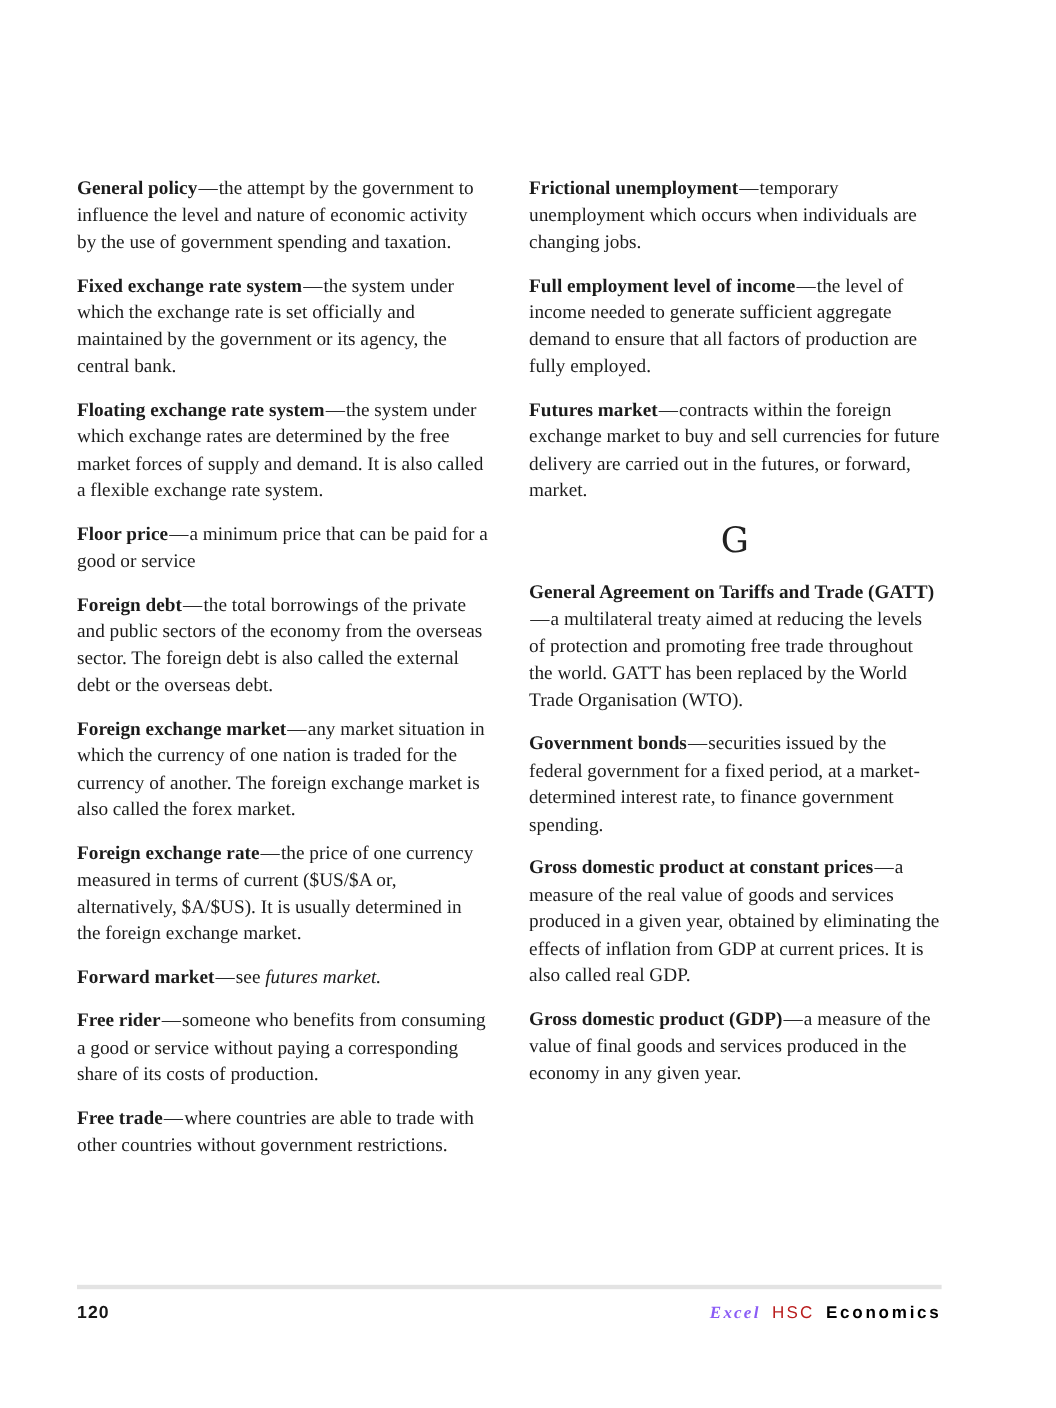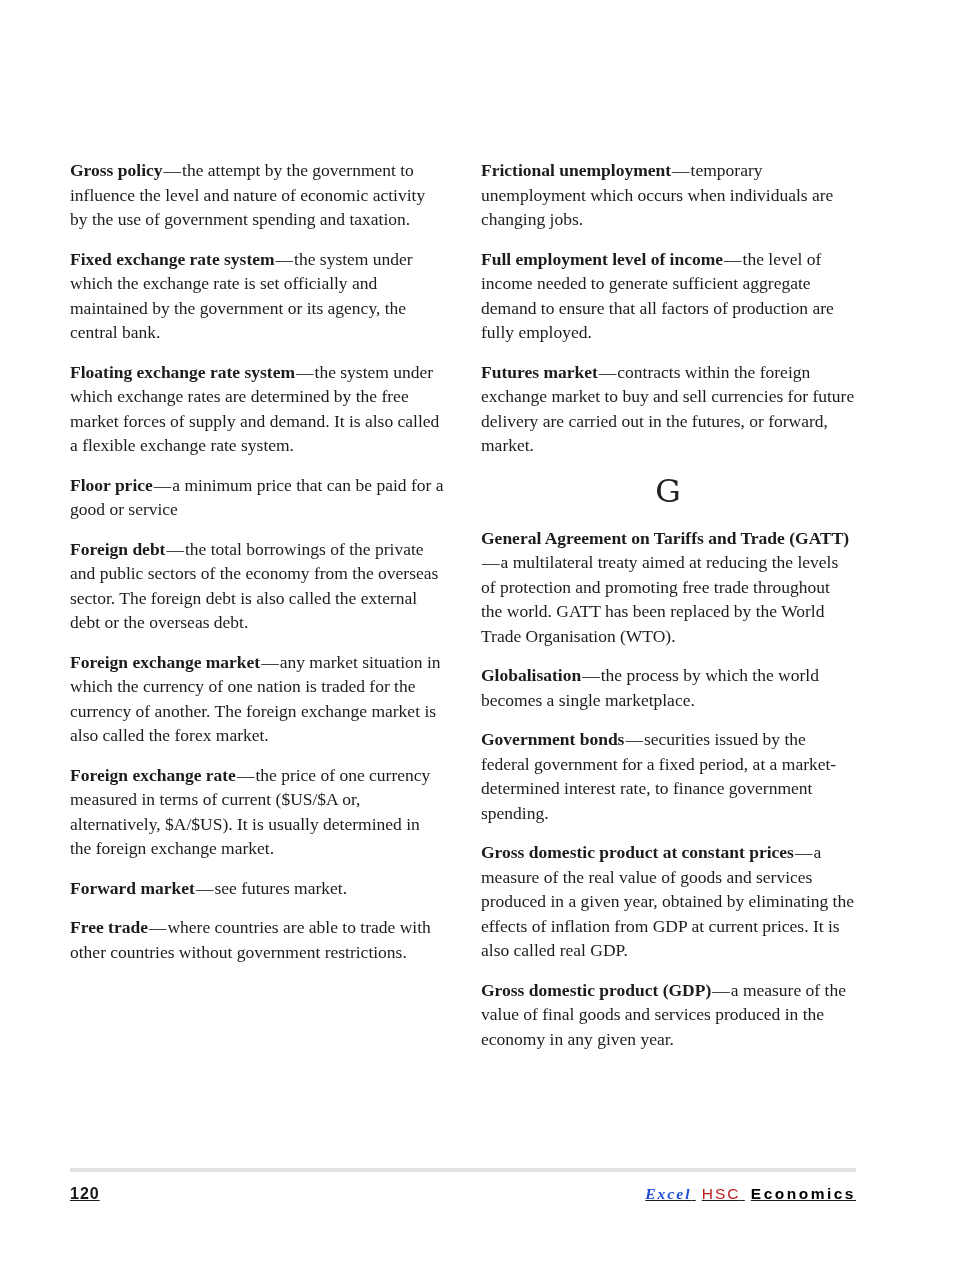--- a/index.html
+++ b/index.html
@@ -34,35 +34,35 @@
     line-height: 24.5px;
     text-align: left;
   }
   .term {
     font-weight: bold;
   }
   .dash {
     padding: 0 1px;
   }
   .def.italic {
+    font-style: italic;
   }
   .letter-heading {
     text-align: center;
     font-family: "DejaVu Serif", serif;
     font-size: 32px;
     line-height: 34px;
     margin: 16px 0 18px 0;
     color: #222222;
   }
   .footer {
     position: absolute;
     left: 70px;
     top: 1168px;
     width: 786px;
-    text-decoration: underline;
   }
   .footer-rule {
     height: 4px;
     background: #e3e3e3;
     margin-bottom: 13px;
   }
   .footer-row {
     display: flex;
     justify-content: space-between;
     align-items: baseline;
@@ -74,21 +74,21 @@
     letter-spacing: 1px;
     color: #161616;
   }
   .brand {
     font-size: 15.5px;
   }
   .brand-excel {
     font-family: "Liberation Serif", serif;
     font-style: italic;
     font-weight: bold;
-    color: #1d4ed8;
+    color: #8b5cf6;
     letter-spacing: 2px;
   }
   .brand-hsc {
     color: #b91c1c;
     letter-spacing: 2px;
     margin-left: 6px;
   }
   .brand-economics {
     font-weight: bold;
     color: #000000;
@@ -96,37 +96,37 @@
     margin-left: 6px;
   }
 </style>
 </head>
 <body>
 
 <div class="page">
 
   <div class="content">
     <div class="column">
-        <p class="entry"><span class="term">Gross policy</span><span class="dash">—</span><span class="def">the attempt by the government to influence the level and nature of economic activity by the use of government spending and taxation.</span></p>
+        <p class="entry"><span class="term">General policy</span><span class="dash">—</span><span class="def">the attempt by the government to influence the level and nature of economic activity by the use of government spending and taxation.</span></p>
         <p class="entry"><span class="term">Fixed exchange rate system</span><span class="dash">—</span><span class="def">the system under which the exchange rate is set officially and maintained by the government or its agency, the central bank.</span></p>
         <p class="entry"><span class="term">Floating exchange rate system</span><span class="dash">—</span><span class="def">the system under which exchange rates are determined by the free market forces of supply and demand. It is also called a flexible exchange rate system.</span></p>
         <p class="entry"><span class="term">Floor price</span><span class="dash">—</span><span class="def">a minimum price that can be paid for a good or service</span></p>
         <p class="entry"><span class="term">Foreign debt</span><span class="dash">—</span><span class="def">the total borrowings of the private and public sectors of the economy from the overseas sector. The foreign debt is also called the external debt or the overseas debt.</span></p>
         <p class="entry"><span class="term">Foreign exchange market</span><span class="dash">—</span><span class="def">any market situation in which the currency of one nation is traded for the currency of another. The foreign exchange market is also called the forex market.</span></p>
         <p class="entry"><span class="term">Foreign exchange rate</span><span class="dash">—</span><span class="def">the price of one currency measured in terms of current ($US/$A or, alternatively, $A/$US). It is usually determined in the foreign exchange market.</span></p>
         <p class="entry"><span class="term">Forward market</span><span class="dash">—</span><span class="def">see </span><span class="def italic">futures market.</span></p>
+        <p class="entry"><span class="term">Free rider</span><span class="dash">—</span><span class="def">someone who benefits from consuming a good or service without paying a corresponding share of its costs of production.</span></p>
         <p class="entry"><span class="term">Free trade</span><span class="dash">—</span><span class="def">where countries are able to trade with other countries without government restrictions.</span></p>
       </div>
     <div class="column">
         <p class="entry"><span class="term">Frictional unemployment</span><span class="dash">—</span><span class="def">temporary unemployment which occurs when individuals are changing jobs.</span></p>
         <p class="entry"><span class="term">Full employment level of income</span><span class="dash">—</span><span class="def">the level of income needed to generate sufficient aggregate demand to ensure that all factors of production are fully employed.</span></p>
         <p class="entry"><span class="term">Futures market</span><span class="dash">—</span><span class="def">contracts within the foreign exchange market to buy and sell currencies for future delivery are carried out in the futures, or forward, market.</span></p>
         <div class="letter-heading">G</div>
         <p class="entry"><span class="term">General Agreement on Tariffs and Trade (GATT)</span><span class="dash">—</span><span class="def">a multilateral treaty aimed at reducing the levels of protection and promoting free trade throughout the world. GATT has been replaced by the World Trade Organisation (WTO).</span></p>
-        <p class="entry"><span class="term">Globalisation</span><span class="dash">—</span><span class="def">the process by which the world becomes a single marketplace.</span></p>
         <p class="entry"><span class="term">Government bonds</span><span class="dash">—</span><span class="def">securities issued by the federal government for a fixed period, at a market-determined interest rate, to finance government spending.</span></p>
         <p class="entry"><span class="term">Gross domestic product at constant prices</span><span class="dash">—</span><span class="def">a measure of the real value of goods and services produced in a given year, obtained by eliminating the effects of inflation from GDP at current prices. It is also called real GDP.</span></p>
         <p class="entry"><span class="term">Gross domestic product (GDP)</span><span class="dash">—</span><span class="def">a measure of the value of final goods and services produced in the economy in any given year.</span></p>
       </div>
   </div>
 
   <div class="footer">
     <div class="footer-rule"></div>
     <div class="footer-row">
       <span class="page-number">120</span>

